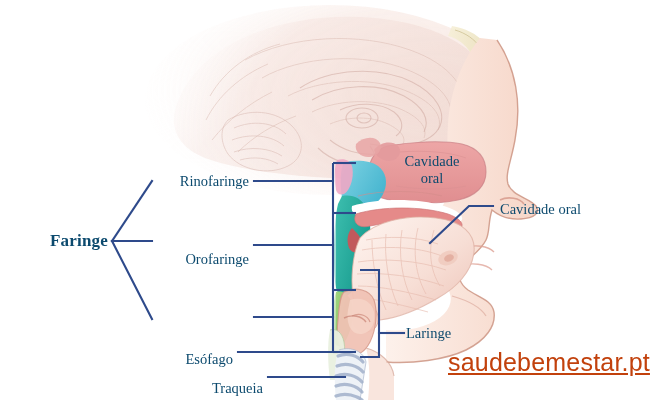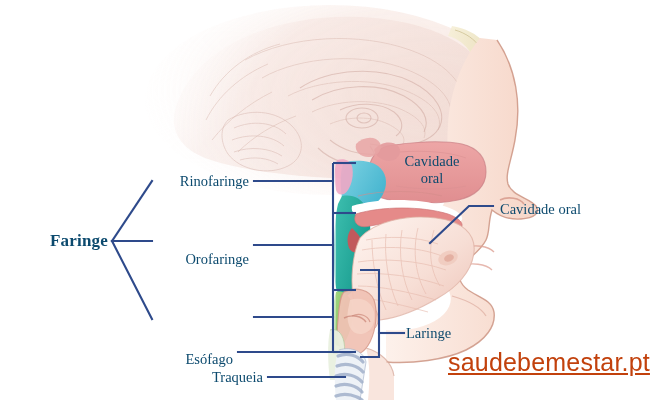--- a/index.html
+++ b/index.html
@@ -321,21 +321,21 @@
 
   <div class="lbl title left" style="left:108px;top:241px;">Faringe</div>
 
   <div class="lbl part left" style="left:249px;top:181px;">Rinofaringe</div>
 
   <div class="lbl part left" style="left:249px;top:259px;">Orofaringe</div>
 
 
   <div class="lbl part left" style="left:233px;top:359px;">Esófago</div>
 
-  <div class="lbl part left" style="left:263px;top:377px;">Traqueia</div>
+  <div class="lbl part left" style="left:263px;top:388px;">Traqueia</div>
 
   <div class="lbl part right" style="left:406px;top:333px;">Laringe</div>
 
   <div class="lbl inner center" style="left:432px;top:170px;width:96px;">
     <span>Cavidade</span><br>
     <span>oral</span>
   </div>
 
   <div class="lbl part right" style="left:500px;top:209px;">Cavidade oral</div>
 

